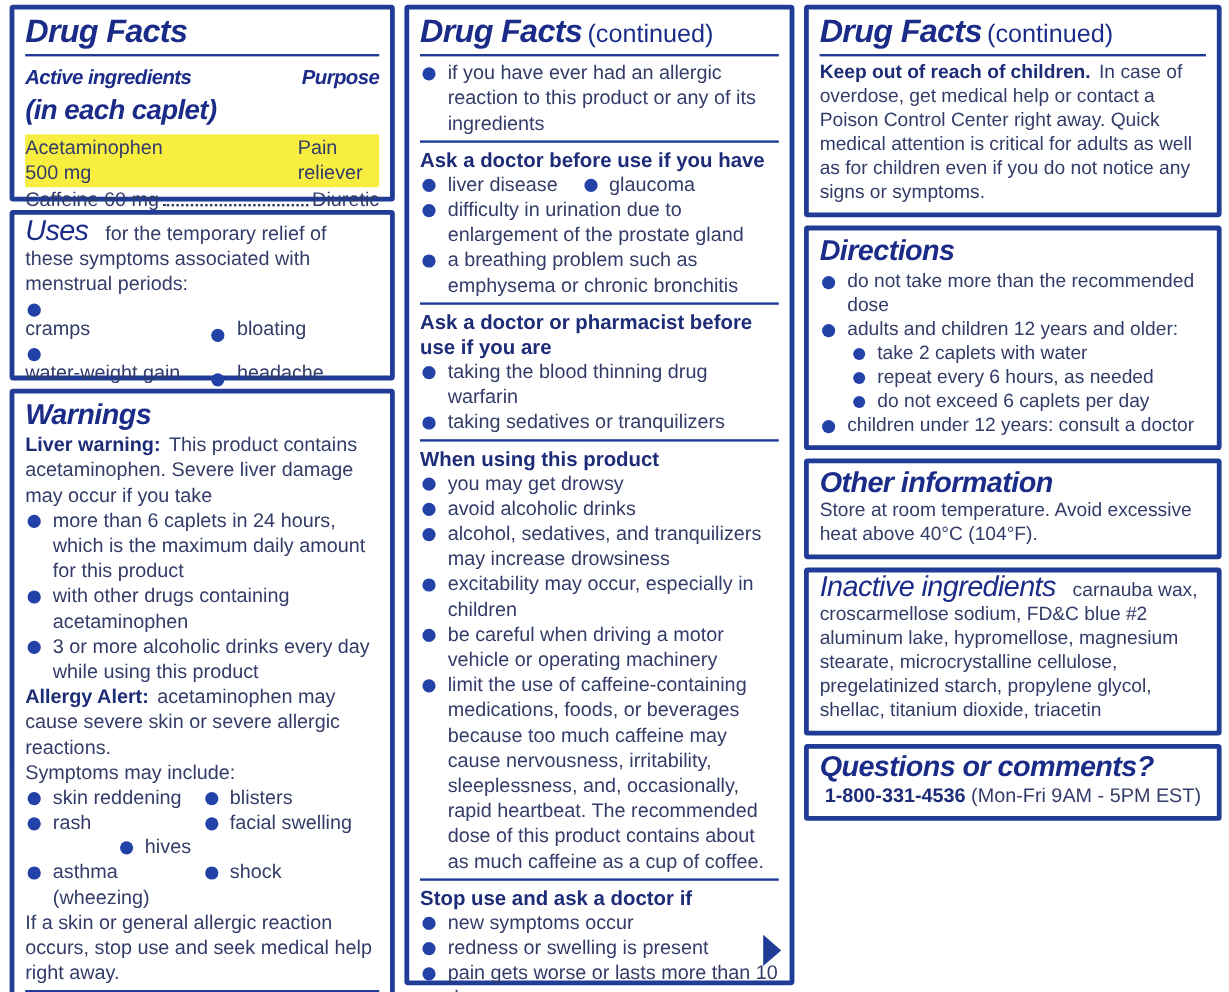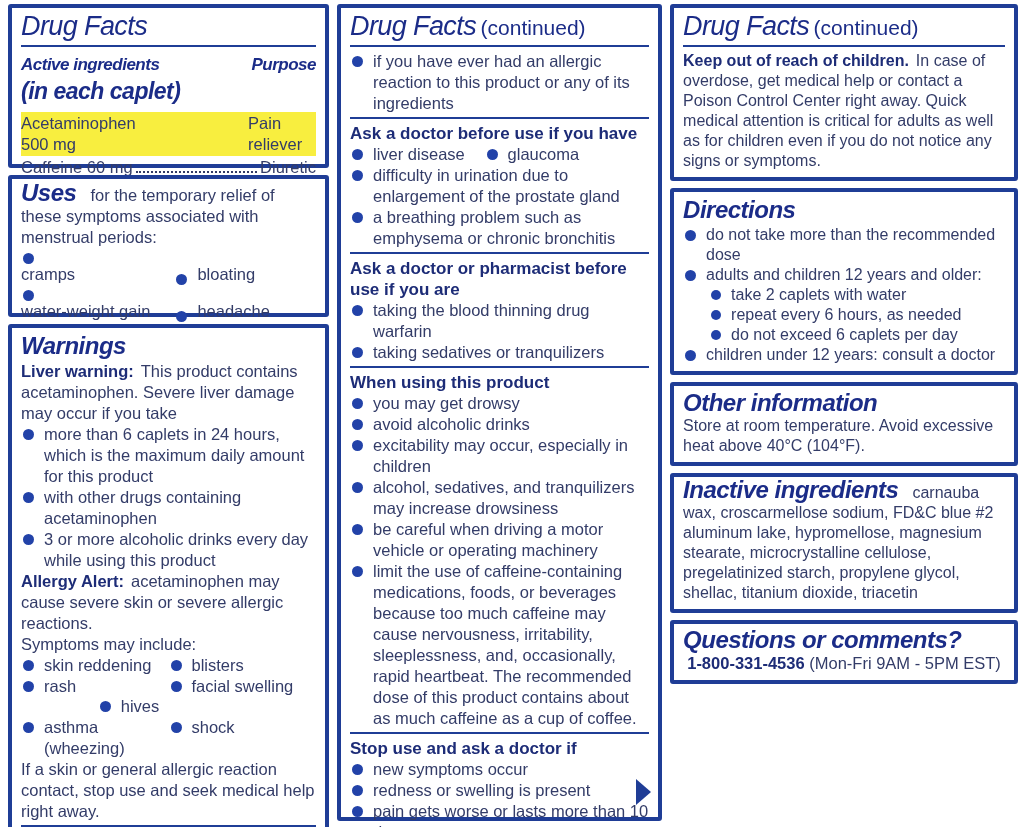--- a/index.html
+++ b/index.html
@@ -14,24 +14,24 @@
   body{width:1024px;height:827px;font-family:"Liberation Sans",sans-serif;color:var(--text);}
   .page{position:relative;width:1024px;height:827px;box-sizing:border-box;display:flex;gap:8px;padding:4px 6px 6px 8px;}
   .col{display:flex;flex-direction:column;gap:7px;box-sizing:border-box;}
   .col1{width:322px;}
   .col2{width:326px;}
   .col3{width:349px;}
   .panel{border:4px solid var(--border);border-radius:3px;background:#fff;box-sizing:border-box;padding:3px 9px 6px 9px;position:relative;}
   .grow{flex:1;}
   .fullh{height:100%;}
 
-  .df-title{font-size:27px;font-weight:normal;font-style:italic;color:var(--head);letter-spacing:-0.6px;}
+  .df-title{font-size:27px;font-weight:bold;font-style:italic;color:var(--head);letter-spacing:-0.6px;}
   .cont{font-size:21px;font-weight:normal;font-style:normal;color:var(--head);letter-spacing:0;}
   .sec-title{font-size:24px;font-weight:bold;font-style:italic;color:var(--head);letter-spacing:-0.5px;line-height:30px;}
-  .sec-title-inline{font-size:24px;font-weight:bold;font-style:italic;color:var(--head);letter-spacing:-0.5px;margin-right:14px;}
+  .sec-title-inline{font-size:24px;font-weight:normal;font-style:italic;color:var(--head);letter-spacing:-0.5px;margin-right:14px;}
   .rule{border:none;border-top:2px solid var(--border);margin:3px 0 4px 0;}
   .bold-head{font-weight:bold;color:var(--boldhead);font-size:17px;line-height:21px;margin-top:1px;}
   .txt{font-size:16.5px;line-height:21px;}
   .col3 .txt{font-size:16px;line-height:20px;}
   b.lbl{color:var(--boldhead);margin-right:7px;}
 
   .li{display:flex;align-items:flex-start;font-size:16.5px;line-height:21px;}
   .col3 .li{font-size:16px;line-height:20px;}
   .dot{width:11px;height:11px;border-radius:50%;background:var(--dot);flex:none;margin:5px 10px 0 2px;}
   .li.nested{margin-left:26px;}
@@ -175,21 +175,21 @@
       <div class="duo">
         <div class="li w50">
             <span class="dot"></span>
             <span>asthma (wheezing)</span>
           </div>
         <div class="li">
             <span class="dot"></span>
             <span>shock</span>
           </div>
       </div>
-      <div class="txt">If a skin or general allergic reaction contact, stop use and seek medical help right away.</div>
+      <div class="txt">If a skin or general allergic reaction occurs, stop use and seek medical help right away.</div>
       <hr class="rule">
       <div class="bold-head">Do not use</div>
 
     </div>
   </div>
 
   <div class="col col2">
     <div class="panel fullh">
       <div>
         <span class="df-title">Drug Facts</span>
@@ -238,25 +238,25 @@
       <div class="li">
           <span class="dot"></span>
           <span>you may get drowsy</span>
         </div>
       <div class="li">
           <span class="dot"></span>
           <span>avoid alcoholic drinks</span>
         </div>
       <div class="li">
           <span class="dot"></span>
+          <span>alcohol, sedatives, and tranquilizers may increase drowsiness</span>
+        </div>
+      <div class="li">
+          <span class="dot"></span>
           <span>excitability may occur, especially in children</span>
-        </div>
-      <div class="li">
-          <span class="dot"></span>
-          <span>alcohol, sedatives, and tranquilizers may increase drowsiness</span>
         </div>
       <div class="li">
           <span class="dot"></span>
           <span>be careful when driving a motor vehicle or operating machinery</span>
         </div>
       <div class="li">
           <span class="dot"></span>
           <span>limit the use of caffeine-containing medications, foods, or beverages because too much caffeine may cause nervousness, irritability, sleeplessness, and, occasionally, rapid heartbeat. The recommended dose of this product contains about as much caffeine as a cup of coffee.</span>
         </div>
       <hr class="rule">

